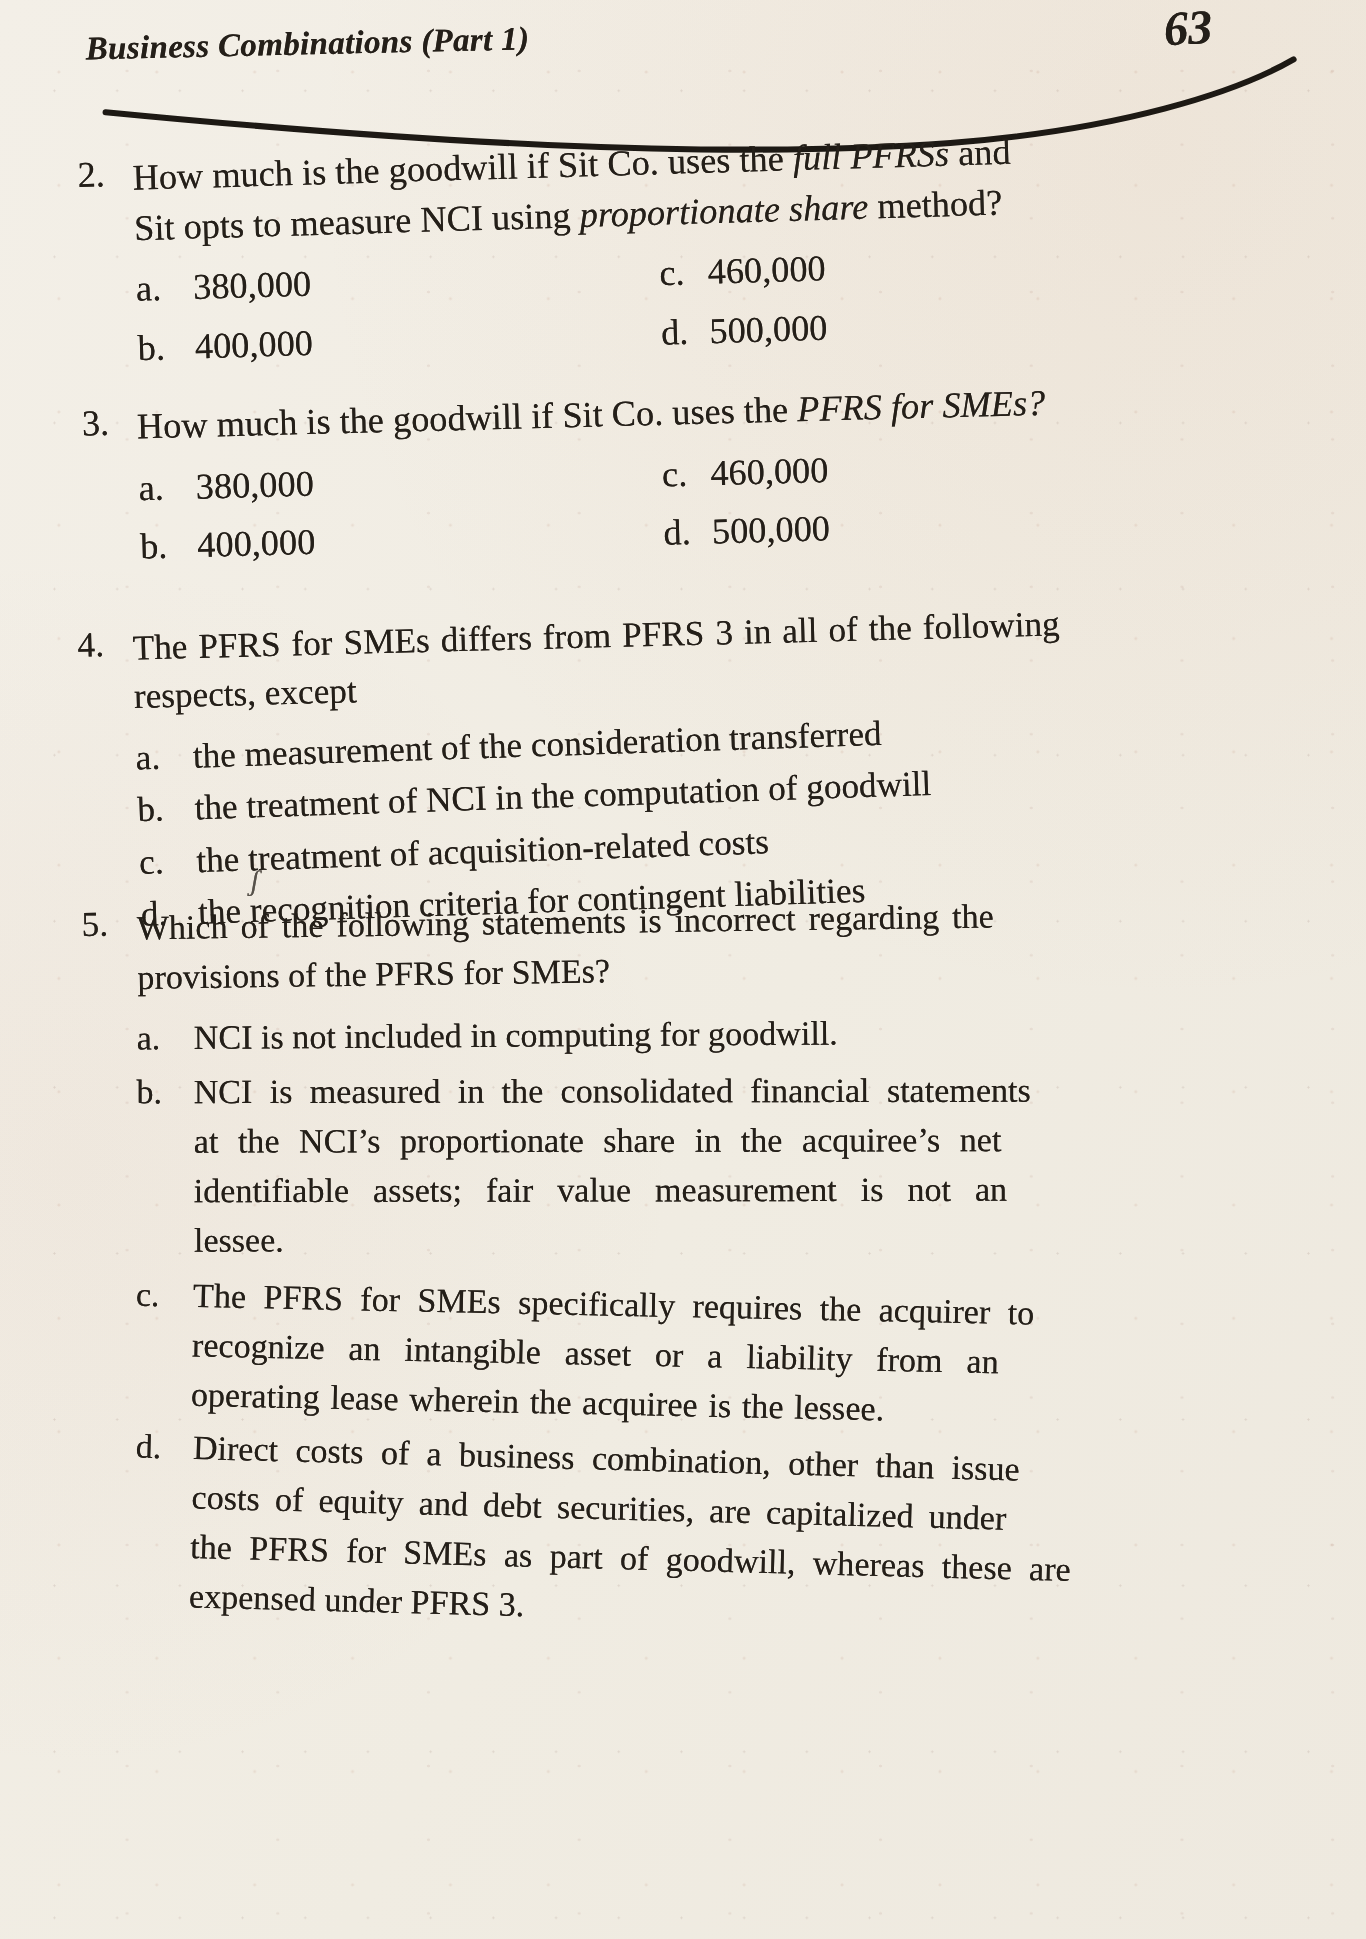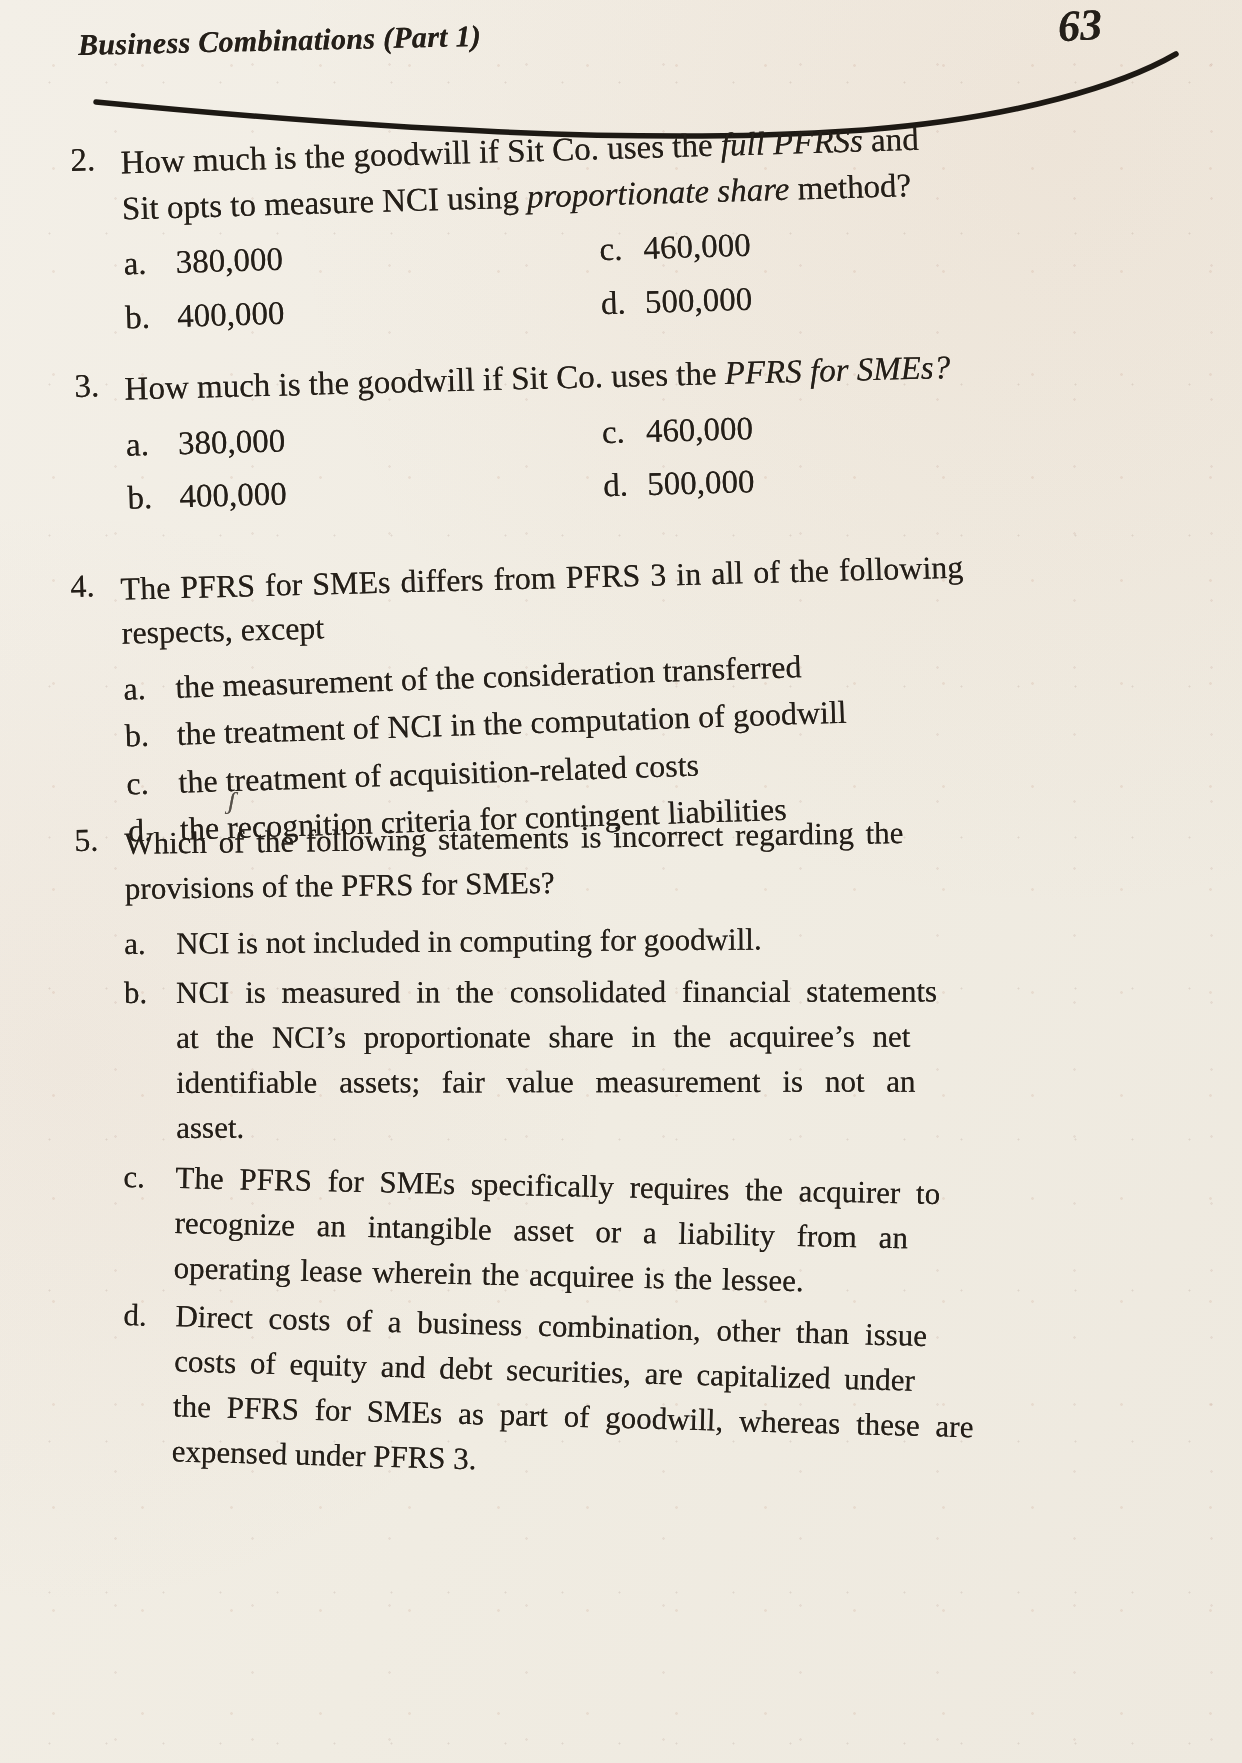--- a/index.html
+++ b/index.html
@@ -124,21 +124,21 @@
   <div>
     <div class="q5-stem ink r-n08"><span class="ws4">Which of the following statements is incorrect regarding the</span><br><span>provisions of the PFRS for SMEs?</span></div>
 
     <div class="q5-choice ink r-n04" style="margin-top:10px;">
       <span>a.</span>
       <span><span>NCI is not included in computing for goodwill.</span></span>
     </div>
 
     <div class="q5-choice ink r-0">
       <span>b.</span>
-      <span><span class="ws8">NCI is measured in the consolidated financial statements</span><br><span class="ws10">at the NCI’s proportionate share in the acquiree’s net</span><br><span class="ws14">identifiable assets; fair value measurement is not an</span><br><span>asset.</span></span>
+      <span><span class="ws8">NCI is measured in the consolidated financial statements</span><br><span class="ws10">at the NCI’s proportionate share in the acquiree’s net</span><br><span class="ws14">identifiable assets; fair value measurement is not an</span><br><span>lessee.</span></span>
     </div>
 
     <div class="q5-choice ink r-p12">
       <span>c.</span>
       <span><span class="ws8">The PFRS for SMEs specifically requires the acquirer to</span><br><span class="ws14">recognize an intangible asset or a liability from an</span><br><span class="ws2">operating lease wherein the acquiree is the lessee.</span></span>
     </div>
 
     <div class="q5-choice ink r-p15">
       <span>d.</span>
       <span><span class="ws8">Direct costs of a business combination, other than issue</span><br><span class="ws6">costs of equity and debt securities, are capitalized under</span><br><span class="ws8">the PFRS for SMEs as part of goodwill, whereas these are</span><br><span>expensed under PFRS 3.</span></span>

